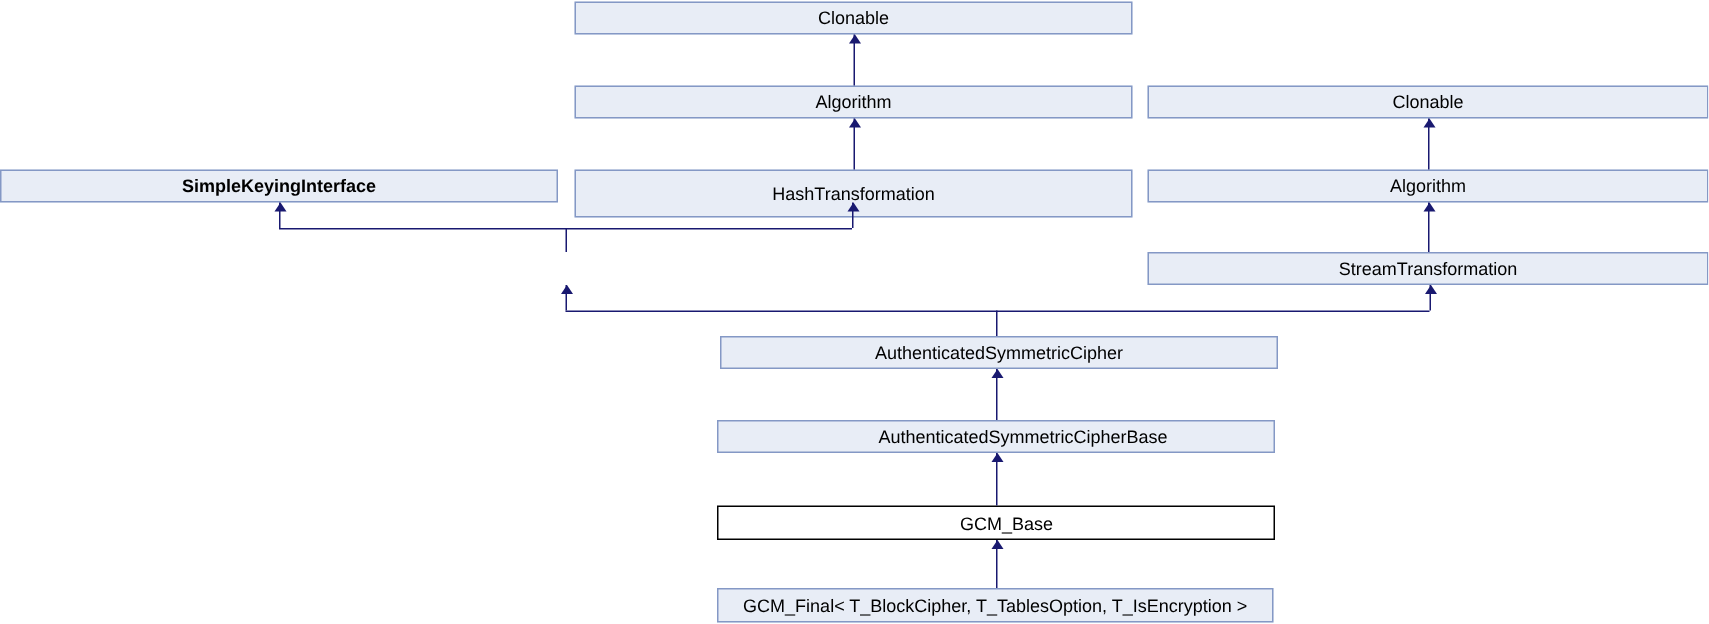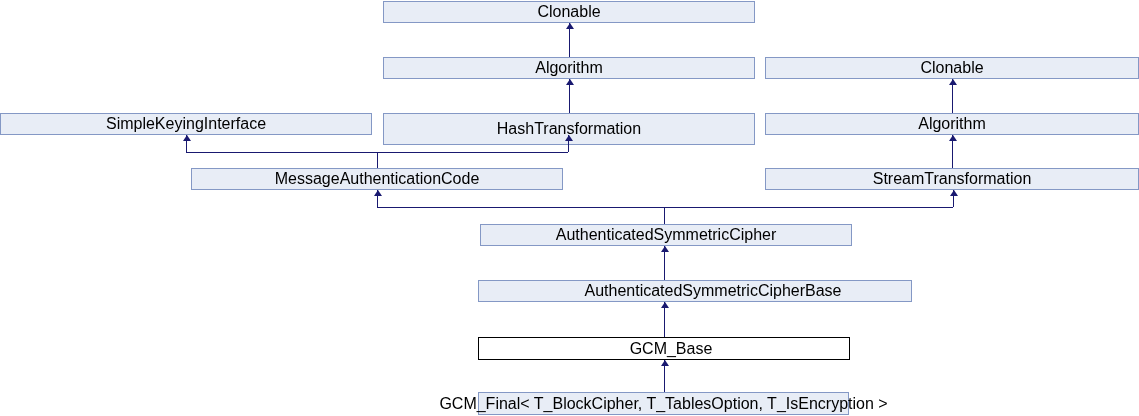--- a/index.html
+++ b/index.html
@@ -14,21 +14,21 @@
     height: 416px;
     background: #ffffff;
     overflow: hidden;
   }
   .node {
     position: absolute;
     box-sizing: border-box;
     background: #e8edf6;
     border: 1px solid #8498c5;
     color: #000000;
-    font-size: 16px;
+    font-size: 12px;
     display: flex;
     align-items: center;
     justify-content: center;
     white-space: nowrap;
     cursor: pointer;
   }
   .node.current {
     background: #ffffff;
     border: 1px solid #000000;
     cursor: default;
@@ -46,27 +46,26 @@
     border-bottom: 6px solid #191970;
   }
 </style>
 </head>
 <body>
 
 <div id="diagram" style="background: rgb(255, 255, 255);">
     <div class="node" style="left: 383px; top: 1px; width: 372px; height: 22px;">Clonable</div>
     <div class="node" style="left: 383px; top: 57px; width: 372px; height: 22px;">Algorithm</div>
     <div class="node" style="left: 765px; top: 57px; width: 374px; height: 22px;">Clonable</div>
-    <div class="node" style="left: 0px; top: 113px; width: 372px; height: 22px;">SimpleKeyingInterface</div>
+    <div class="node" style="left: 0px; top: 113px; width: 372px; height: 22px; font-weight: bold;">SimpleKeyingInterface</div>
     <div class="node" style="left: 383px; top: 113px; width: 372px; height: 32px;">HashTransformation</div>
     <div class="node" style="left: 765px; top: 113px; width: 374px; height: 22px;">Algorithm</div>
-    <div class="node" style="left: 191px; top: 168px; width: 372px; height: 22px;">MessageAuthenticationCode</div>
     <div class="node" style="left: 765px; top: 168px; width: 374px; height: 22px;">StreamTransformation</div>
     <div class="node" style="left: 480px; top: 224px; width: 372px; height: 22px;">AuthenticatedSymmetricCipher</div>
-    <div class="node" style="left: 478px; top: 280px; width: 434px; height: 22px; padding-left: 36px;">AuthenticatedSymmetricCipherBase</div>
+    <div class="node" style="left: 478px; top: 280px; width: 372px; height: 22px; padding-left: 36px;">AuthenticatedSymmetricCipherBase</div>
     <div class="node current" style="left: 478px; top: 337px; width: 372px; height: 23px; padding-left: 14px;">GCM_Base</div>
     <div class="node" style="left: 478px; top: 392px; width: 371px; height: 23px;">GCM_Final&lt; T_BlockCipher, T_TablesOption, T_IsEncryption &gt;</div>
     <div class="edge-line" style="background: rgb(25, 25, 112); left: 569px; top: 23px; width: 1px; height: 34px;"></div>
     <div class="edge-line" style="background: rgb(25, 25, 112); left: 569px; top: 79px; width: 1px; height: 34px;"></div>
     <div class="edge-line" style="background: rgb(25, 25, 112); left: 952px; top: 79px; width: 1px; height: 34px;"></div>
     <div class="edge-line" style="background: rgb(25, 25, 112); left: 952px; top: 135px; width: 1px; height: 33px;"></div>
     <div class="edge-line" style="background: rgb(25, 25, 112); left: 186px; top: 152px; width: 382px; height: 1px;"></div>
     <div class="edge-line" style="background: rgb(25, 25, 112); left: 186px; top: 135px; width: 1px; height: 17px;"></div>
     <div class="edge-line" style="background: rgb(25, 25, 112); left: 568px; top: 135px; width: 1px; height: 17px;"></div>
     <div class="edge-line" style="background: rgb(25, 25, 112); left: 377px; top: 152px; width: 1px; height: 16px;"></div>

